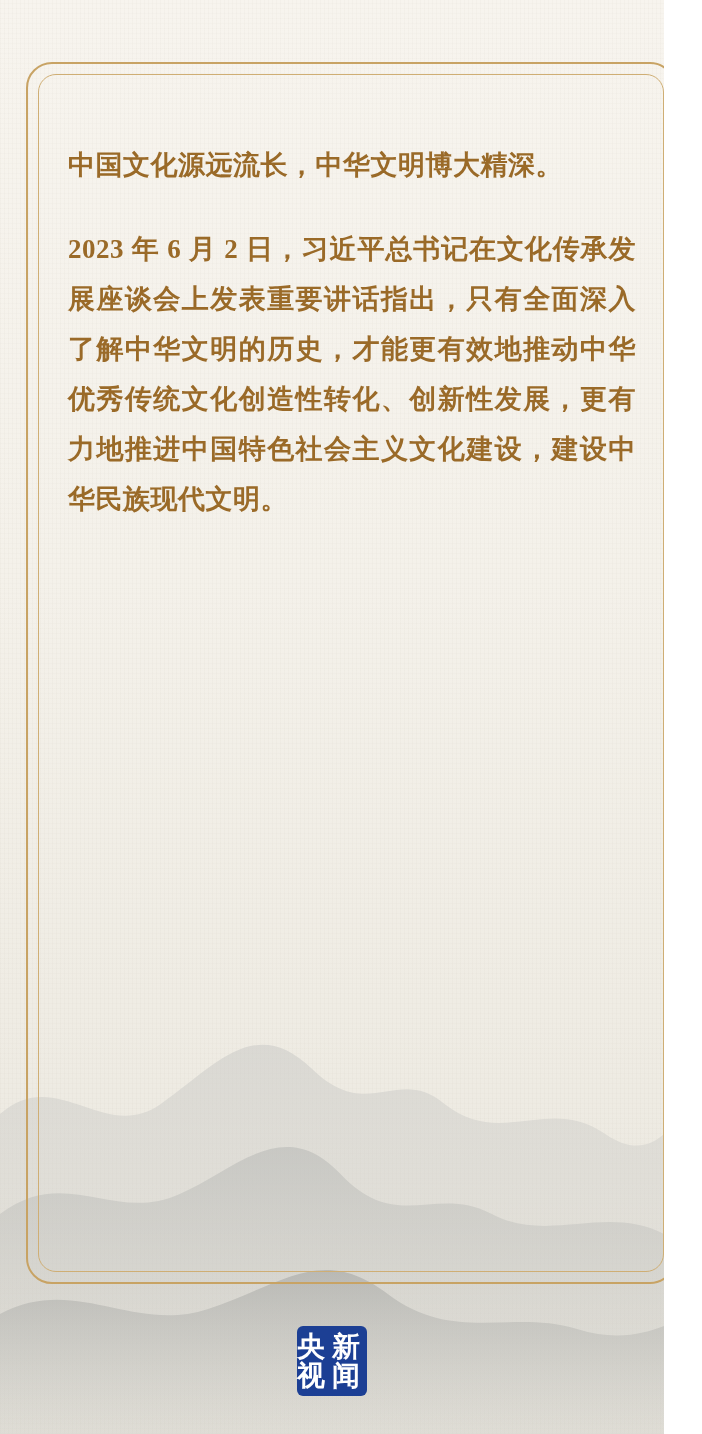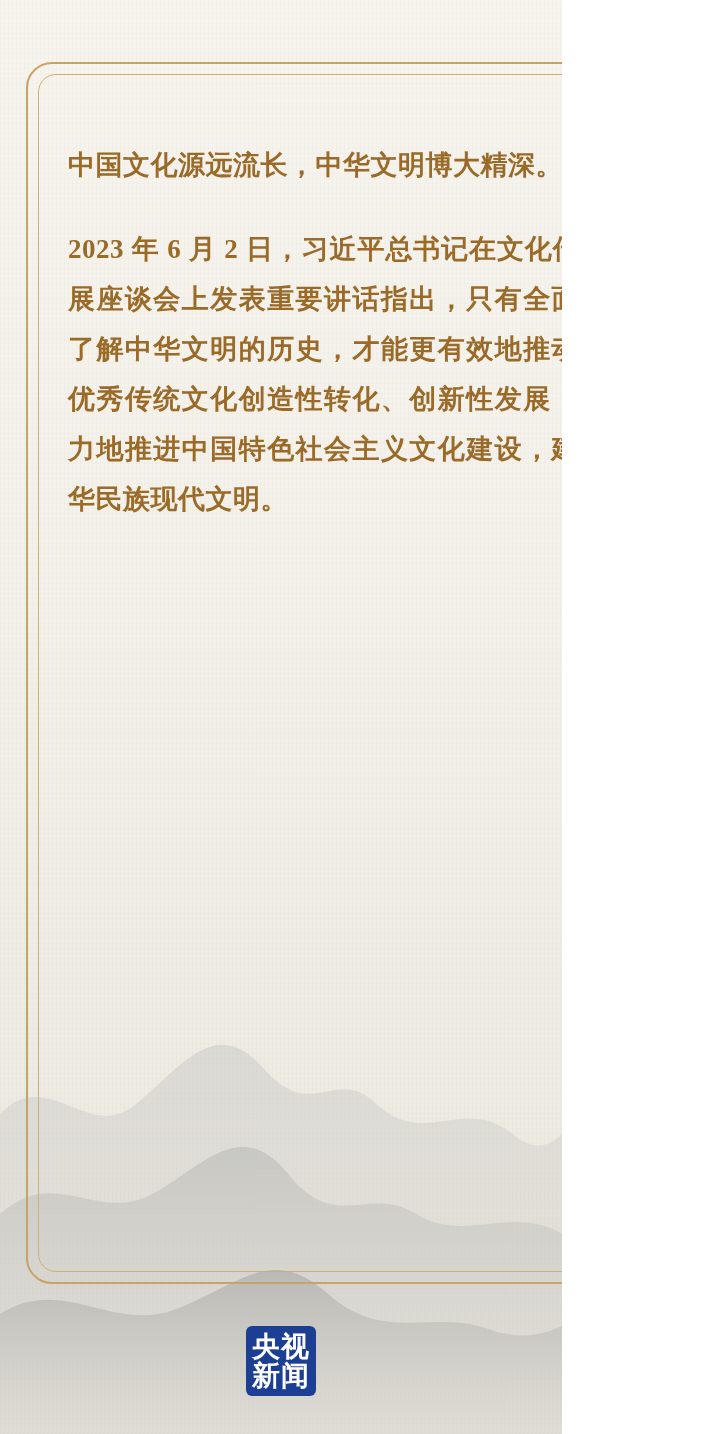--- a/index.html
+++ b/index.html
@@ -9,21 +9,21 @@
   }
   body {
     width: 702px;
     height: 1434px;
     overflow: hidden;
     font-family: "Liberation Serif", "DejaVu Serif", serif;
   }
 
   .poster {
     position: relative;
-    width: 562px;
+    width: 664px;
     height: 1434px;
     background:
       linear-gradient(180deg, #f7f4ee 0%, #f4f1ea 40%, #efece4 70%, #eae7df 100%);
     overflow: hidden;
   }
 
   
   .paper-texture {
     position: absolute;
     inset: 0;
@@ -90,21 +90,21 @@
   .logo {
     position: absolute;
     left: 50%;
     transform: translateX(-50%);
     bottom: 38px;
     width: 70px;
     height: 70px;
     background: #1c3f94;
     border-radius: 6px;
     display: flex;
-    flex-direction: column;
+    flex-direction: row;
     align-items: center;
     justify-content: center;
     color: #ffffff;
     font-family: "Liberation Sans", sans-serif;
     font-weight: 700;
     line-height: 1.05;
   }
   .logo .l1 { font-size: 28px; letter-spacing: 1px; }
   .logo .l2 { font-size: 28px; letter-spacing: 1px; }
 </style>

